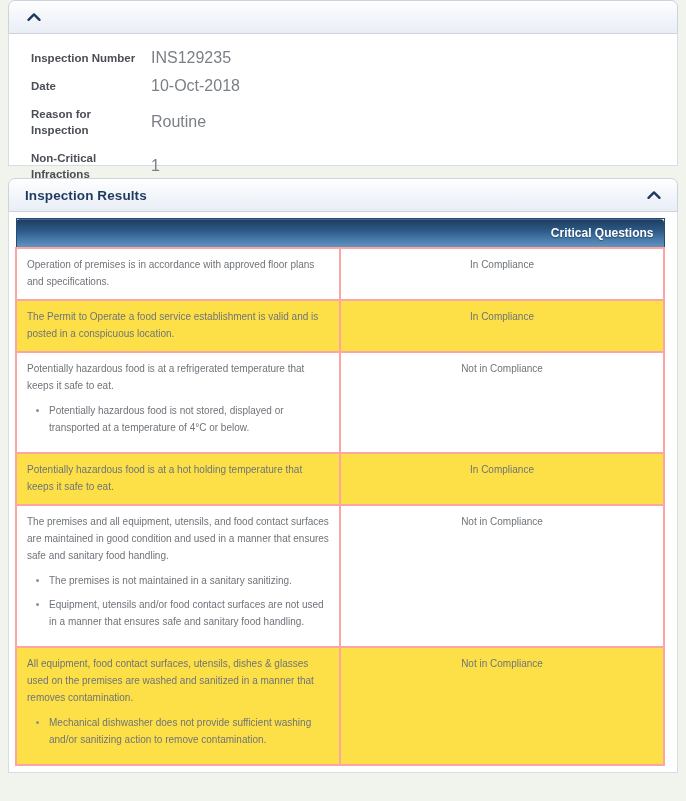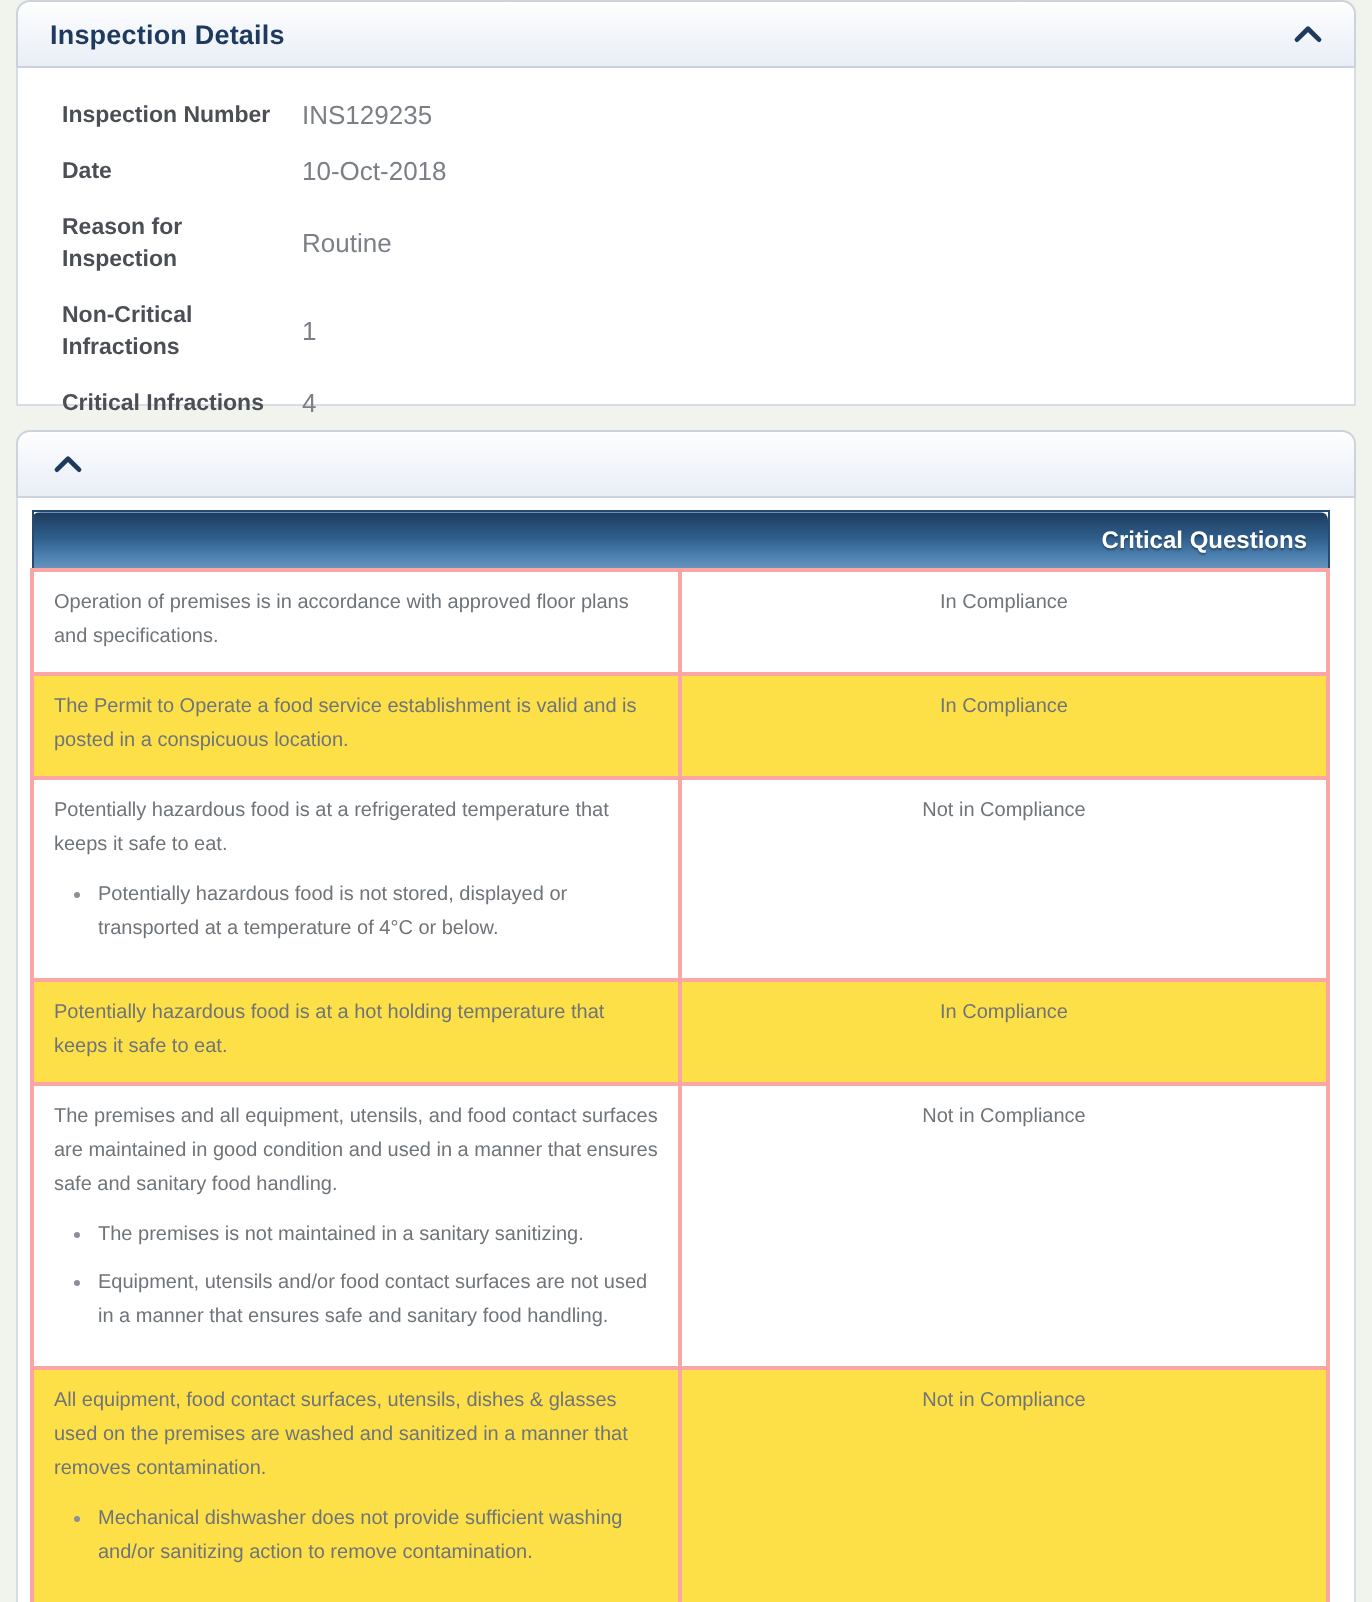--- a/index.html
+++ b/index.html
@@ -37,21 +37,21 @@
   }
   .panel-body.flush { padding: 6px 6px 6px 6px; }
 
   
   .kv { width: 100%; border-collapse: collapse; }
   .kv tr td { vertical-align: middle; padding: 6px 0; }
   .kv td.k {
     width: 130px; font-size: 11.5px; font-weight: bold; color: #4b4f55;
     line-height: 16px; padding-left: 10px;
   }
-  .kv td.v { font-size: 13px; color: #7b7f86; line-height: 16px; }
+  .kv td.v { font-size: 16px; color: #7b7f86; line-height: 16px; }
 
   
   .rtable { width: 650px; border-collapse: collapse; table-layout: fixed; }
   .rthead th {
     background: linear-gradient(to bottom, #1e3c5e 0%, #2f5e8c 45%, #4b7fae 75%, #6794bd 100%);
     color: #ffffff; font-size: 12px; font-weight: bold;
     text-align: right; padding: 7px 10px; height: 28px;
     border: 1px solid #274a70;
     border-radius: 4px 4px 0 0;
     text-shadow: 0 1px 1px rgba(0,0,0,.35);
@@ -72,28 +72,27 @@
   .rtable li { margin-bottom: 7px; line-height: 17px; }
   .rtable li::marker { color: #8b9099; font-size: 10px; }
 </style>
 </head>
 <body>
 
 <div class="page">
 
   <div class="panel">
     <div class="panel-header">
-      <span class="panel-title">Inspection Details</span>
       <span class="chevron">
         <svg width="18" height="14" viewBox="0 0 18 14">
           <path d="M3.5 9.8 L9 4.4 L14.5 9.8" fill="none" stroke="#1f3a5f" stroke-width="2.4" stroke-linecap="round" stroke-linejoin="round"></path>
         </svg>
       </span>
     </div>
-    <div class="panel-body" style="height:169px;">
+    <div class="panel-body" style="height:132px;">
       <table class="kv">
         <tbody>
           <tr>
             <td class="k">Inspection Number</td>
             <td class="v">INS129235</td>
           </tr>
           <tr>
             <td class="k">Date</td>
             <td class="v">10-Oct-2018</td>
           </tr>
@@ -111,20 +110,21 @@
           </tr>
         </tbody>
       </table>
     </div>
   </div>
 
   <div style="height:12px;"></div>
 
   <div class="panel">
     <div class="panel-header">
+      <span class="panel-title">Inspection Results</span>
       <span class="chevron">
         <svg width="18" height="14" viewBox="0 0 18 14">
           <path d="M3.5 9.8 L9 4.4 L14.5 9.8" fill="none" stroke="#1f3a5f" stroke-width="2.4" stroke-linecap="round" stroke-linejoin="round"></path>
         </svg>
       </span>
     </div>
     <div class="panel-body flush">
       <table class="rtable">
         <thead class="rthead">
           <tr>

